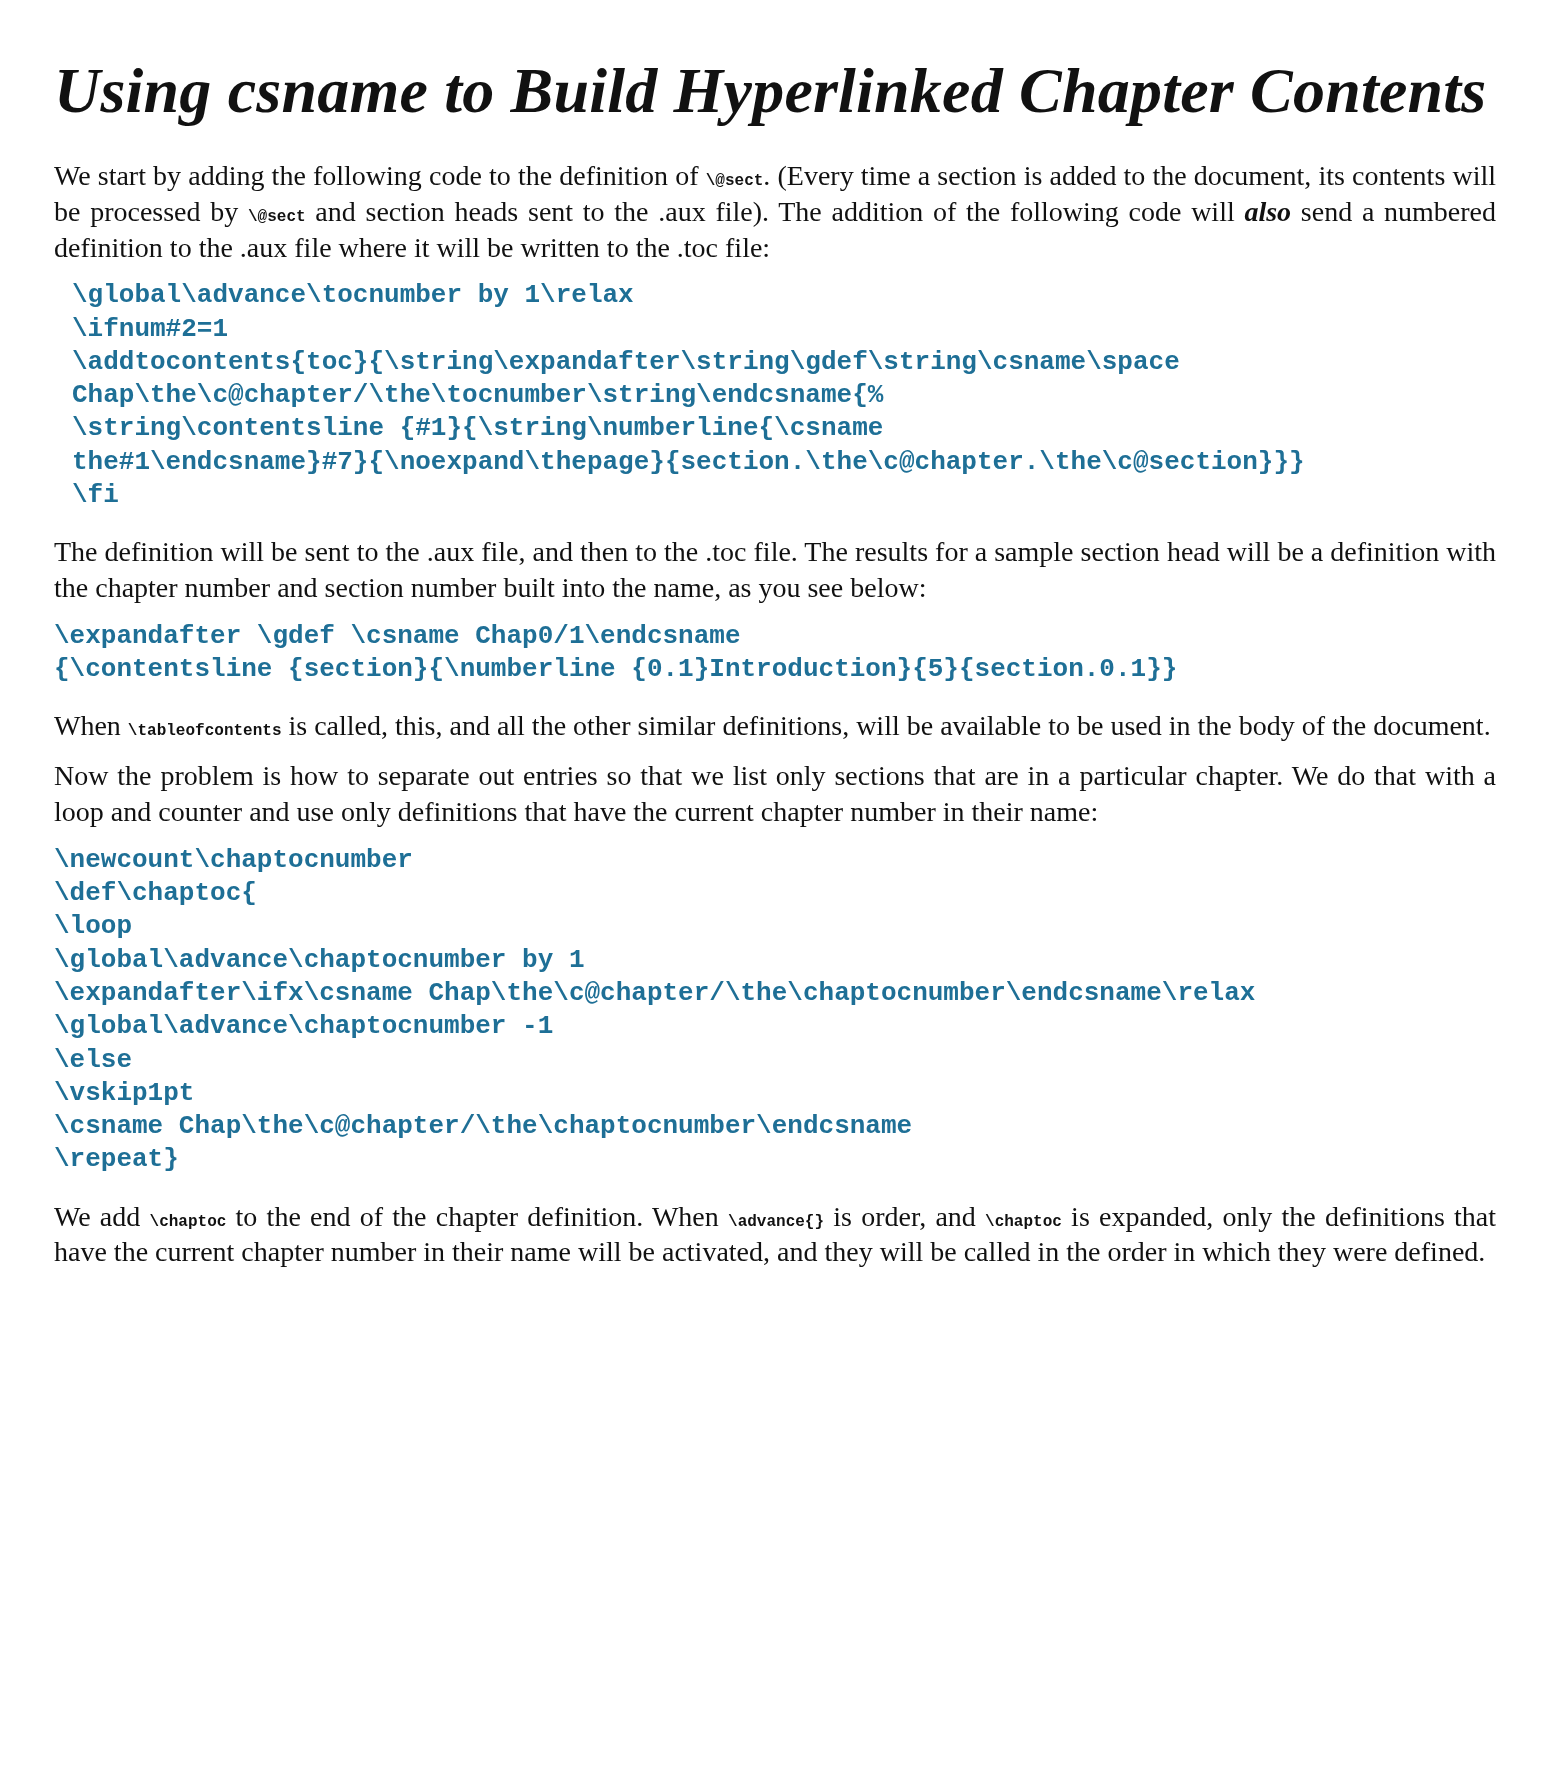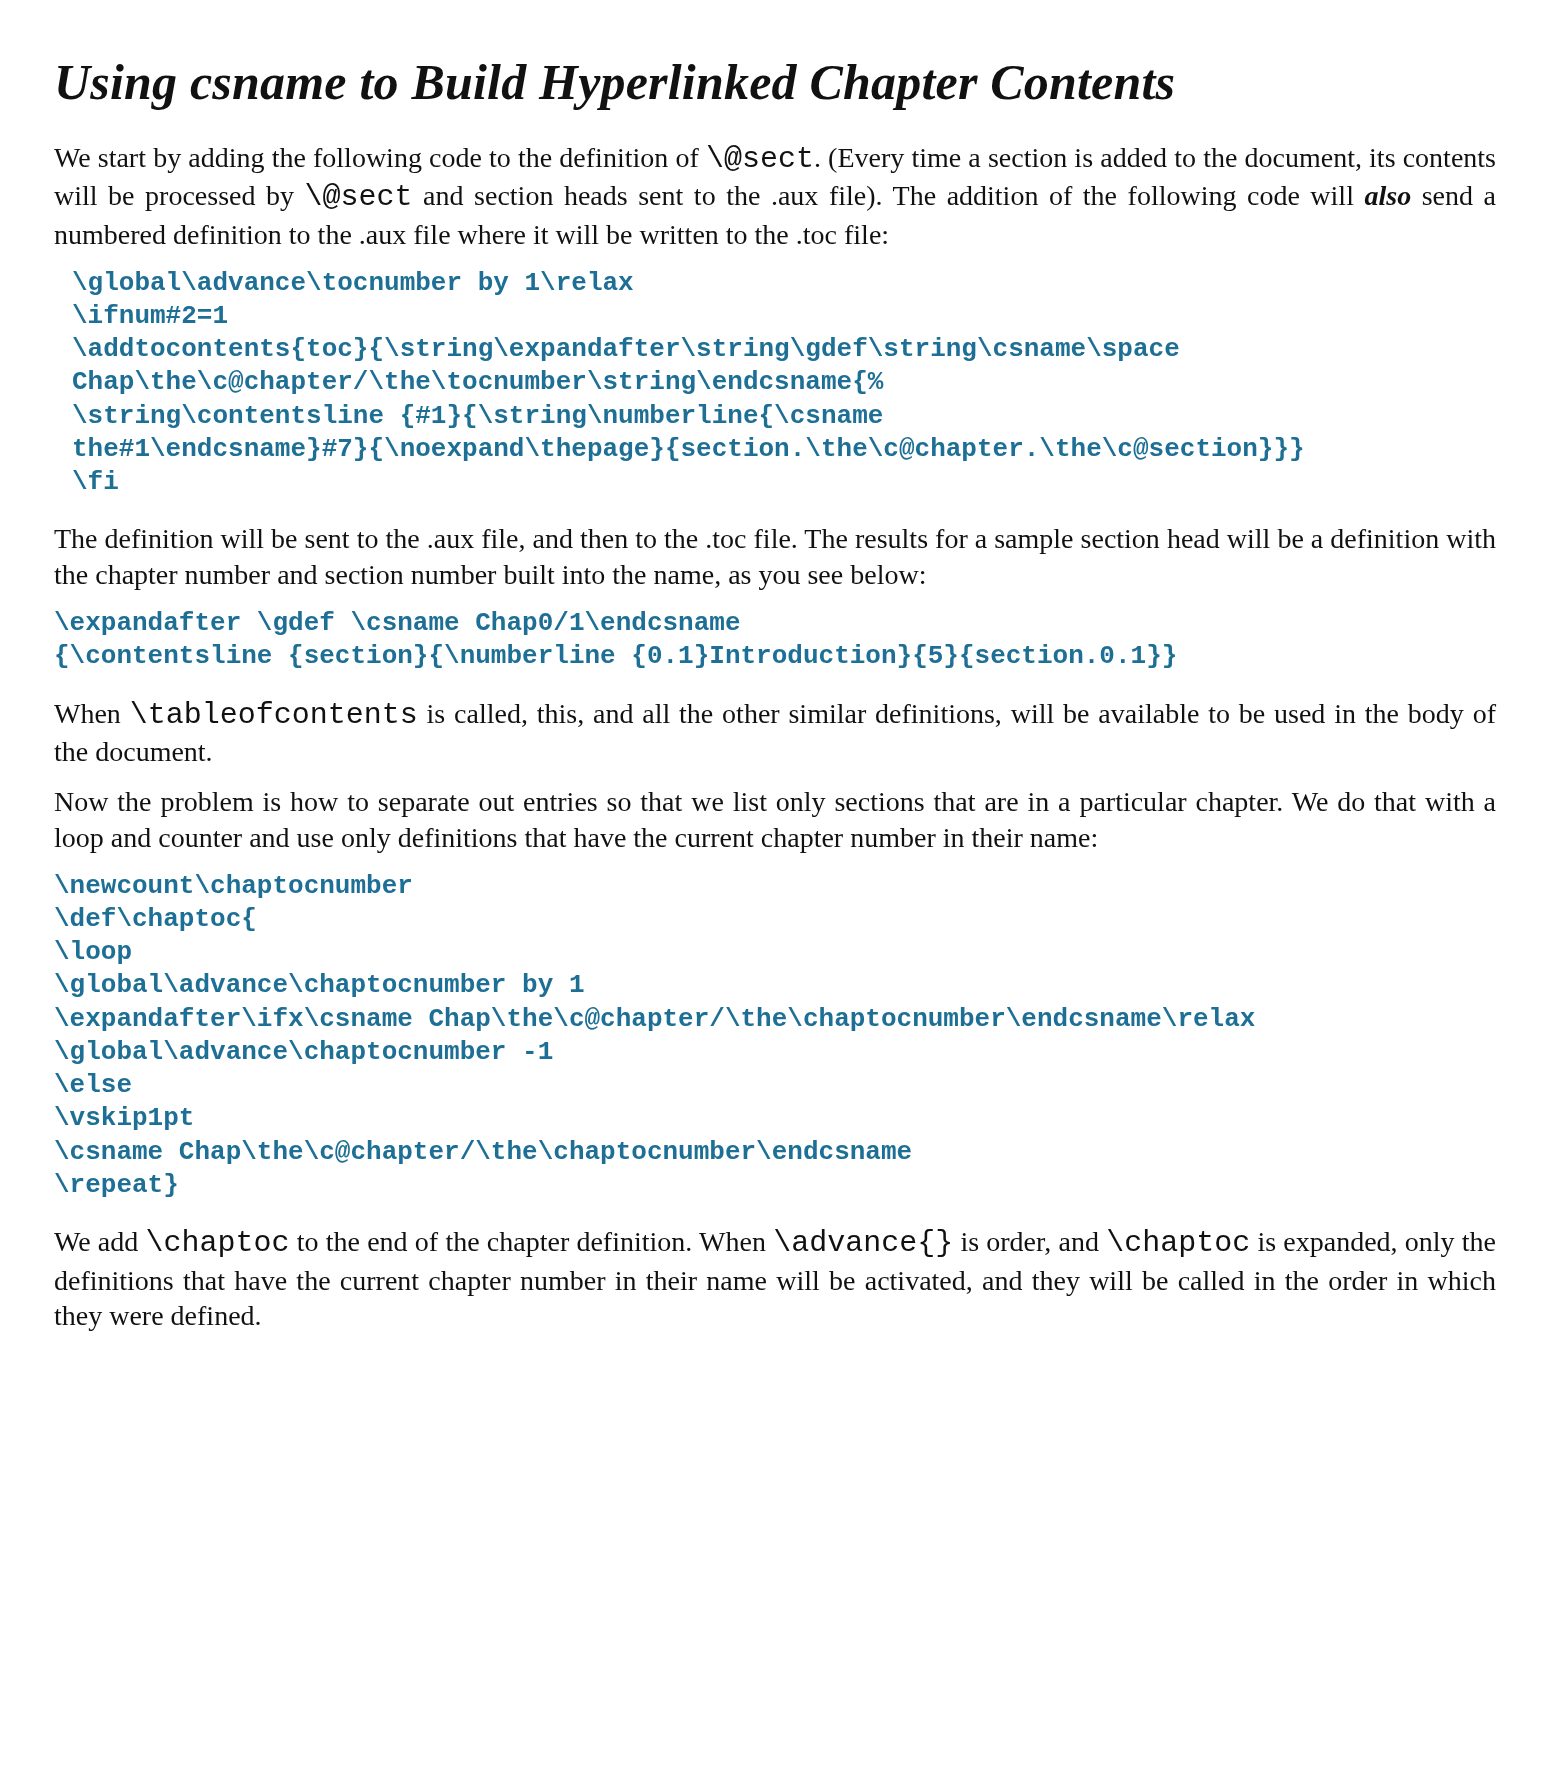--- a/index.html
+++ b/index.html
@@ -14,40 +14,40 @@
     padding: 50px 54px 60px 54px;
     font-family: "Palatino Linotype", "Book Antiqua", Palatino, Georgia, serif;
     color: #111;
     font-size: 28px;
     line-height: 1.28;
   }
   h1.title {
     font-family: "Palatino Linotype", "Book Antiqua", Palatino, Georgia, serif;
     font-weight: 700;
     font-style: italic;
-    font-size: 50px;
+    font-size: 64px;
     margin: 0 0 26px 0;
     letter-spacing: 0.2px;
   }
   p.para {
     margin: 0 0 14px 0;
     text-align: justify;
   }
   p.para-last {
     margin: 0;
     text-align: justify;
   }
   .em {
     font-style: italic;
     font-weight: 700;
   }
   .tt {
     font-family: "Courier New", Courier, monospace;
-    font-weight: 400;
-    font-size: 30px;
+    font-weight: 700;
+    font-size: 16px;
     letter-spacing: 0;
   }
   pre.code {
     font-family: Liberation Mono, monospace;
     font-weight: 700;
     font-size: 26px;
     color: #1e6f96;
     white-space: pre;
     margin: 14px 0 22px 0;
     line-height: 1.28;

